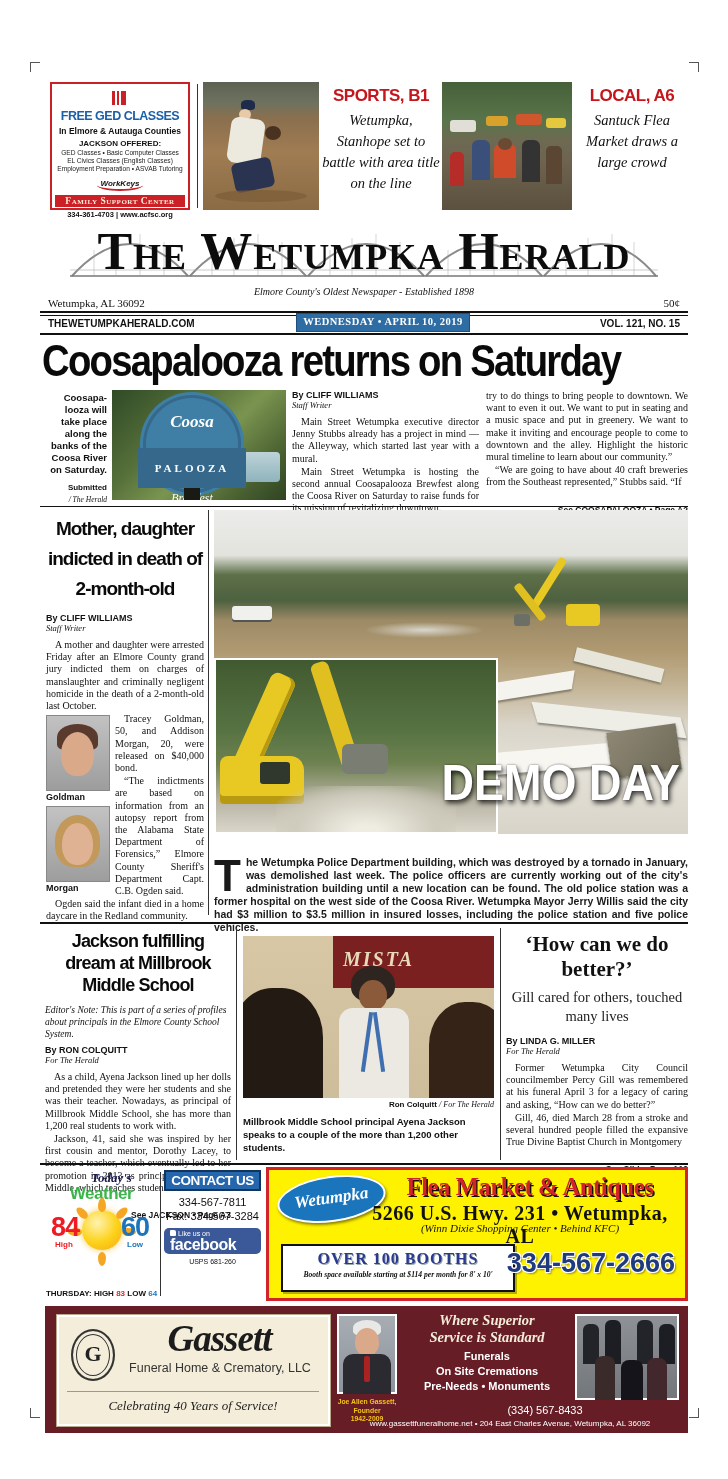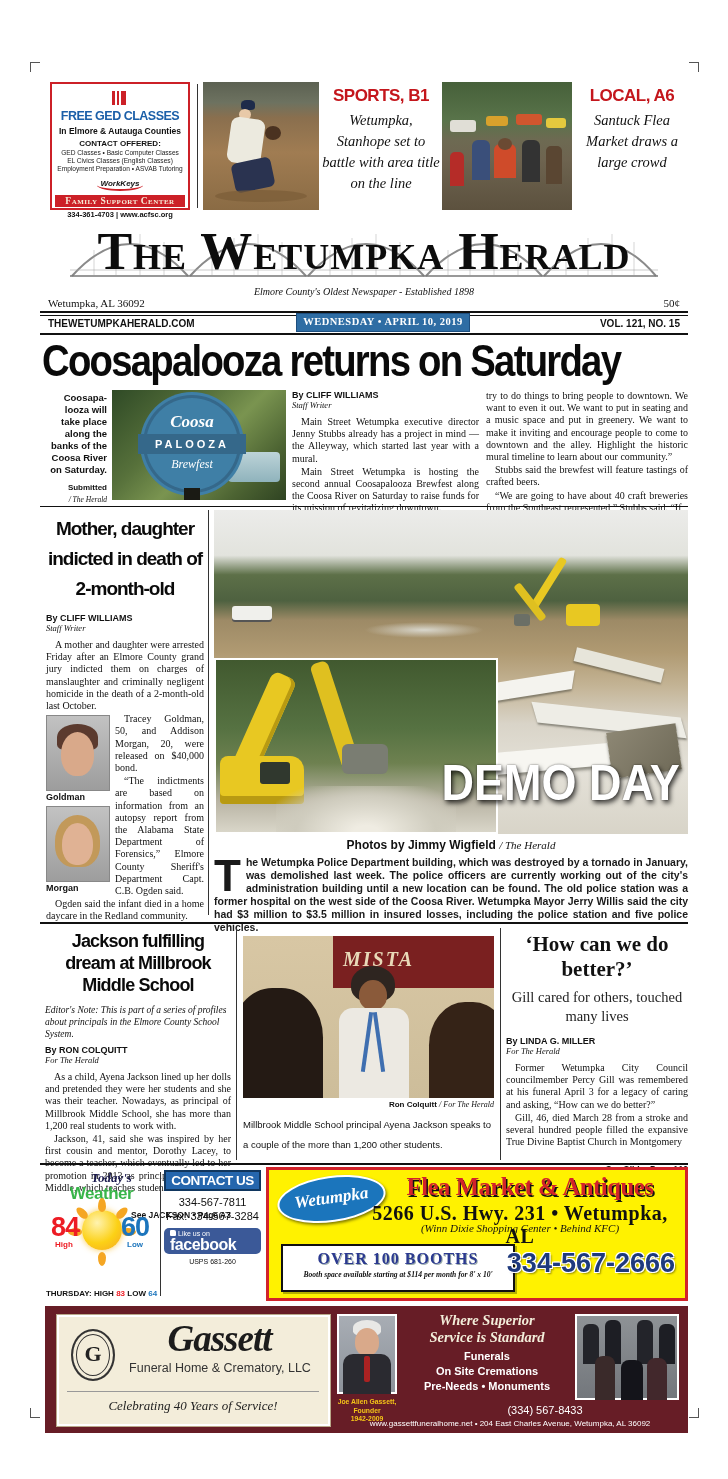--- a/index.html
+++ b/index.html
@@ -60,21 +60,21 @@
   .demo-credit{font-family:"Liberation Sans",sans-serif;font-weight:bold;font-size:12px;text-align:center;}
   .demo-credit i{font-family:"Liberation Serif",serif;font-weight:normal;font-size:11px;}
   .demo-cap{font-family:"Liberation Sans",sans-serif;font-weight:bold;font-size:10.5px;line-height:13px;text-align:justify;color:#1a1a1a;}
   .dropcap{float:left;font-size:44px;line-height:36px;font-weight:bold;margin:2px 5px 0 0;font-family:"Liberation Sans",sans-serif;}
 
   .ednote{font-style:italic;font-size:9.5px;line-height:12px;margin-bottom:5px;}
   .gill-head{font-weight:bold;font-size:21px;line-height:25px;text-align:center;}
   .gill-sub{font-size:14.5px;line-height:19px;text-align:center;color:#222;margin-top:6px;}
   .pcredit{font-family:"Liberation Sans",sans-serif;font-weight:bold;font-size:8px;text-align:right;}
   .pcredit i{font-family:"Liberation Serif",serif;font-weight:normal;font-style:italic;}
-  .pcap{font-family:"Liberation Sans",sans-serif;font-weight:normal;font-size:9.5px;line-height:20px;margin-top:3px;}
+  .pcap{font-family:"Liberation Sans",sans-serif;font-weight:bold;font-size:9.5px;line-height:13px;margin-top:3px;}
 
   
   .w-today{font-style:italic;font-weight:bold;font-size:13px;color:#1a1a4e;text-align:center;margin-left:20px;}
   .w-weather{font-family:"Liberation Sans",sans-serif;font-weight:bold;font-size:17px;color:#39b54a;text-align:center;letter-spacing:-0.5px;margin-top:-2px;}
   .w-num{font-family:"Liberation Sans",sans-serif;font-weight:bold;font-size:27px;letter-spacing:-1px;}
   .w-lab{font-family:"Liberation Sans",sans-serif;font-weight:bold;font-size:8px;}
   .w-fc{font-family:"Liberation Sans",sans-serif;font-weight:bold;font-size:8px;text-align:center;position:absolute;bottom:2px;left:0;right:0;}
   .sun{position:absolute;width:40px;height:40px;border-radius:50%;background:radial-gradient(circle at 38% 32%,#fff3b0,#fcd116 55%,#f5a623);box-shadow:0 0 6px rgba(250,190,40,.8);}
   .ray{position:absolute;width:8px;height:14px;background:#f5a623;border-radius:50% 50% 50% 50%/60% 60% 40% 40%;}
   .c-head{background:#2566ad;border:2px solid #10365e;color:#fff;font-family:"Liberation Sans",sans-serif;font-weight:bold;font-size:13.5px;text-align:center;letter-spacing:-0.5px;padding:1px 0;}
@@ -118,21 +118,21 @@
   <div class="crop" style="left:30px;top:62px;border-left:1px solid #555;border-top:1px solid #555;"></div>
   <div class="crop" style="left:689px;top:62px;border-right:1px solid #555;border-top:1px solid #555;"></div>
   <div class="crop" style="left:30px;top:1408px;border-left:1px solid #555;border-bottom:1px solid #555;"></div>
   <div class="crop" style="left:689px;top:1408px;border-right:1px solid #555;border-bottom:1px solid #555;"></div>
 
   <div class="abs ged" style="left:50px;top:82px;width:140px;height:128px;">
     <div>
       <span class="ged-icon"></span><span class="ged-title">FREE GED CLASSES</span>
     </div>
     <div class="ged-sub">In Elmore &amp; Autauga Counties</div>
-    <div class="ged-off">CONTACT OFFERED:</div>
+    <div class="ged-off">JACKSON OFFERED:</div>
     <div class="ged-line">GED Classes • Basic Computer Classes</div>
     <div class="ged-line">EL Civics Classes (English Classes)</div>
     <div class="ged-line">Employment Preparation • ASVAB Tutoring</div>
     <div><span class="ged-wk">WorkKeys</span></div>
     <div class="ged-band">Family Support Center</div>
     <div class="ged-contact">334-361-4703 | www.acfsc.org</div>
   </div>
 
   <div class="vrule" style="left:197px;top:84px;height:124px;"></div>
 
@@ -223,37 +223,36 @@
   <div class="abs capcol" style="left:44px;top:392px;width:63px;">
     <span>Coosapa- looza will take place along the banks of the Coosa River on Saturday.</span>
     <div class="capcredit">Submitted</div>
     <div class="capcredit-it">/ The Herald</div>
   </div>
 
   <div class="photo" style="left:112px;top:390px;width:174px;height:110px;background:linear-gradient(135deg,#2f4a26 0%,#57713b 35%,#7a9450 55%,#4c6332 80%,#2f4322 100%);">
     <div class="abs" style="left:116px;top:62px;width:52px;height:30px;background:linear-gradient(180deg,#bcd3d8,#8fb3bc);border-radius:4px;"></div>
     <div class="abs" style="left:34px;top:8px;width:92px;height:92px;border-radius:50%;background:#3f7fa6;box-shadow:0 0 0 3px #35688a, 0 0 0 6px #3f7fa6;">
       <div style="text-align:center;color:#fff;font-style:italic;font-weight:bold;font-size:17px;margin-top:14px;">Coosa</div>
-      <div style="text-align:center;color:#fff;font-family:Liberation Sans, sans-serif;font-weight:bold;font-size:11px;letter-spacing:3px;background:#35688a;margin:2px -8px 0;padding:4px 0;">PALOOZA</div>
+      <div style="text-align:center;color:#fff;font-family:Liberation Serif, serif;font-weight:bold;font-size:11px;letter-spacing:3px;background:#35688a;margin:16px -8px 0;padding:14px 0;">PALOOZA</div>
       <div style="text-align:center;color:#fff;font-style:italic;font-size:12px;margin-top:3px;">Brewfest</div>
     </div>
     <div class="abs" style="left:72px;top:98px;width:16px;height:12px;background:#1a1a14;"></div>
   </div>
 
   <div class="abs" style="left:292px;top:390px;width:187px;">
     <div class="byline">By CLIFF WILLIAMS</div>
     <div class="byrole">Staff Writer</div>
     <p class="bodyp indent">Main Street Wetumpka executive director Jenny Stubbs already has a project in mind — the Alleyway, which started last year with a mural.</p>
     <p class="bodyp indent">Main Street Wetumpka is hosting the second annual Coosapalooza Brewfest along the Coosa River on Saturday to raise funds for its mission of revitalizing downtown.</p>
     <p class="bodyp indent">“We need funds more than ever,” she said. “We</p>
   </div>
 
   <div class="abs" style="left:486px;top:390px;width:202px;">
     <p class="bodyp">try to do things to bring people to downtown. We want to even it out. We want to put in seating and a music space and put in greenery. We want to make it inviting and encourage people to come to downtown and the alley. Highlight the historic mural timeline to learn about our community.”</p>
-    <p class="bodyp indent">Stubbs said the brewfest will feature tastings of crafted beers.</p>
     <p class="bodyp indent">“We are going to have about 40 craft breweries from the Southeast represented,” Stubbs said. “If</p>
     <div class="jump">See COOSAPALOOZA • Page A2</div>
   </div>
 
   <div class="rule" style="left:40px;top:506px;width:648px;height:1px;"></div>
 
   <div class="abs" style="left:46px;top:514px;width:158px;">
     <div class="colhead" style="font-size:19px;line-height:30px;letter-spacing:-1px;">Mother, daughter indicted in death of 2-month-old</div>
     <div style="height:9px;"></div>
     <div class="byline">By CLIFF WILLIAMS</div>
@@ -298,24 +297,20 @@
       <div class="abs" style="left:110px;top:0px;width:18px;height:110px;background:#dfc020;transform:rotate(-18deg);border-radius:6px;"></div>
       <div class="abs" style="left:4px;top:96px;width:84px;height:48px;background:#e8c822;border-radius:8px 14px 4px 4px;box-shadow:inset 0 -8px 0 #b89a12;">
         <div style="position:absolute;left:40px;top:6px;width:30px;height:22px;background:#30382e;border-radius:3px;"></div>
       </div>
       <div class="abs" style="left:126px;top:84px;width:46px;height:30px;background:#7a7d72;border-radius:6px;"></div>
       <div class="abs" style="left:60px;bottom:0px;width:180px;height:46px;background:radial-gradient(ellipse at 50% 100%,#efece2 10%,#cfccbe 55%,rgba(207,204,190,0) 85%);"></div>
     </div>
     <div class="demo-title">DEMO DAY</div>
   </div>
 
-  <div class="abs demo-credit" style="left:214px;top:838px;width:474px;">
-    <span>Photos by Jimmy Wigfield</span>
-    <i>/ The Herald</i>
-  </div>
 
   <div class="abs demo-cap" style="left:214px;top:856px;width:474px;">
     <span class="dropcap">T</span>
     <span>he Wetumpka Police Department building, which was destroyed by a tornado in January, was demolished last week. The police officers are currently working out of the city's administration building until a new location can be found. The old police station was a former hospital on the west side of the Coosa River. Wetumpka Mayor Jerry Willis said the city had $3 million to $3.5 million in insured losses, including the police station and five police vehicles.</span>
   </div>
 
   <div class="rule" style="left:40px;top:922px;width:648px;height:2px;"></div>
 
   <div class="abs" style="left:45px;top:930px;width:186px;">
     <div class="colhead" style="font-size:18px;line-height:22px;">Jackson fulfilling dream at Millbrook Middle School</div>

